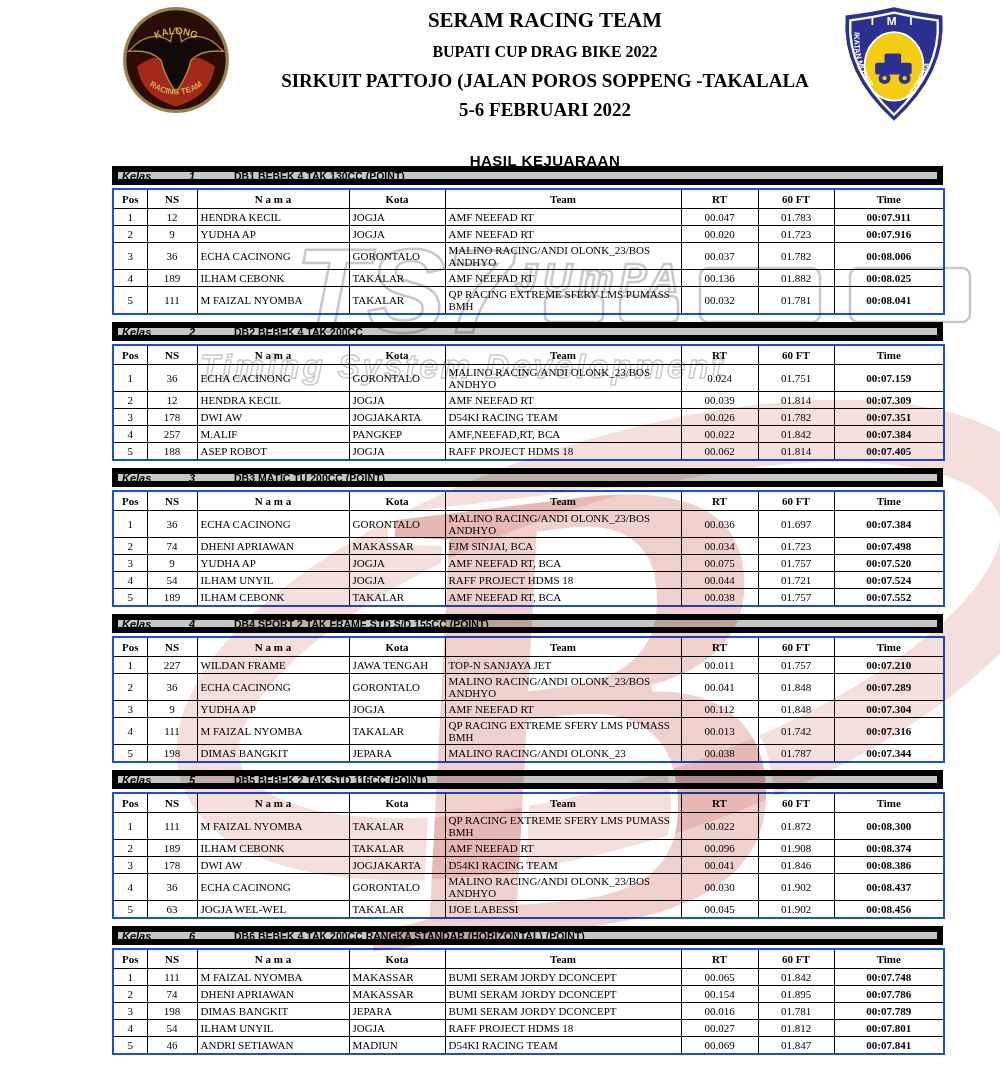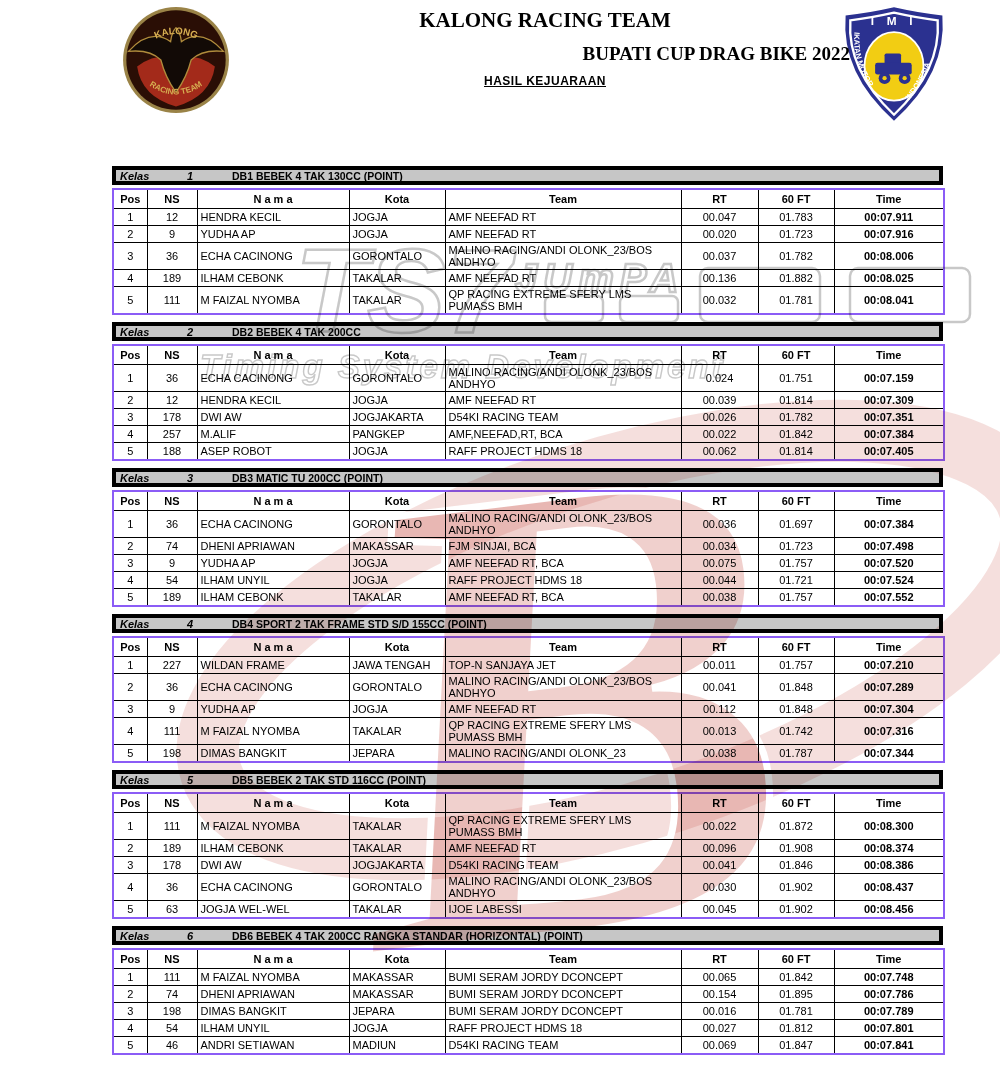--- a/index.html
+++ b/index.html
@@ -9,41 +9,41 @@
   }
   
   .page-header{position:relative;height:164px;}
   .logo-kalong{position:absolute;left:122px;top:6px;width:108px;height:108px;}
   .logo-imi{position:absolute;left:833px;top:5px;width:122px;height:118px;}
   .titles{
     position:absolute;left:240px;width:610px;top:8px;text-align:center;
     font-family:"Liberation Serif",serif;font-weight:bold;
   }
   .t1{font-size:21px;margin:0 0 10px 0;}
-  .t2{font-size:19px;margin:0 0 9px 0;text-align:right;}
+  .t2{font-size:16px;margin:0 0 9px 0;}
   .t3{font-size:19px;margin:0 0 7px 0;}
   .t4{font-size:19px;margin:0;}
   .hasil{
-    font-family:"Liberation Sans",sans-serif;font-weight:bold;font-size:12px;
-    text-decoration:underline;margin-top:2px;letter-spacing:.5px;
+    font-family:"Liberation Sans",sans-serif;font-weight:bold;font-size:15px;
+    text-decoration:underline;margin-top:31px;letter-spacing:.5px;
   }
   
   .content{position:absolute;left:112px;top:166px;width:831px;}
   .kelas-section{margin-bottom:7px;}
   .kelas-bar{
-    box-sizing:border-box;border:4px solid #000000;background:#c6c6c6;
+    box-sizing:border-box;border:6px solid #000000;background:#c6c6c6;
     height:19px;display:flex;align-items:center;padding:0 4px;margin-bottom:3px;
     font-size:11px;font-weight:bold;
   }
   .kw{font-style:italic;width:52px;}
   .kn{font-style:italic;width:36px;text-align:center;}
   .kt{margin-left:24px;font-size:10.5px;}
   table.results{
     border-collapse:collapse;width:831px;table-layout:fixed;
-    border:2px solid #8b5cf6;background:transparent;font-size:11px;
+    border:2px solid #1d4ed8;background:transparent;font-size:11px;font-family:Liberation Serif, serif;
   }
   table.results th,table.results td{
     border:1px solid #000;padding:1px 3px;line-height:12px;overflow:hidden;
     vertical-align:middle;
   }
   table.results thead th{font-weight:bold;text-align:center;height:16px;font-size:11px;}
   table.results tbody td{height:14px;}
   table.results tbody td:nth-child(1),
   table.results tbody td:nth-child(2),
   table.results tbody td:nth-child(6),
@@ -96,22 +96,24 @@
     <text font-size="6.5" fill="#ffffff" font-weight="bold" font-family="Liberation Sans,sans-serif">
       <textPath href="#imil" startOffset="4%">IKATAN MOTOR</textPath>
     </text>
     <path id="imir" d="M60,84 Q88,52 83,20" fill="none"></path>
     <text font-size="6.5" fill="#ffffff" font-weight="bold" font-family="Liberation Sans,sans-serif">
       <textPath href="#imir" startOffset="6%">INDONESIA</textPath>
     </text>
   </svg>
 
   <div class="titles">
-    <div class="t1">KALONG RACING TEAM</div>
+    <div class="t1">SERAM RACING TEAM</div>
     <div class="t2">BUPATI CUP DRAG BIKE 2022</div>
+    <div class="t3">SIRKUIT PATTOJO (JALAN POROS SOPPENG -TAKALALA</div>
+    <div class="t4">5-6 FEBRUARI 2022</div>
     <div class="hasil">HASIL KEJUARAAN</div>
   </div>
 </div>
 
 <div class="content" id="tables-root">
     <section class="kelas-section">
       <div class="kelas-bar">
         <span class="kw">Kelas</span>
         <span class="kn">1</span>
         <span class="kt">DB1 BEBEK 4 TAK 130CC (POINT)</span>

